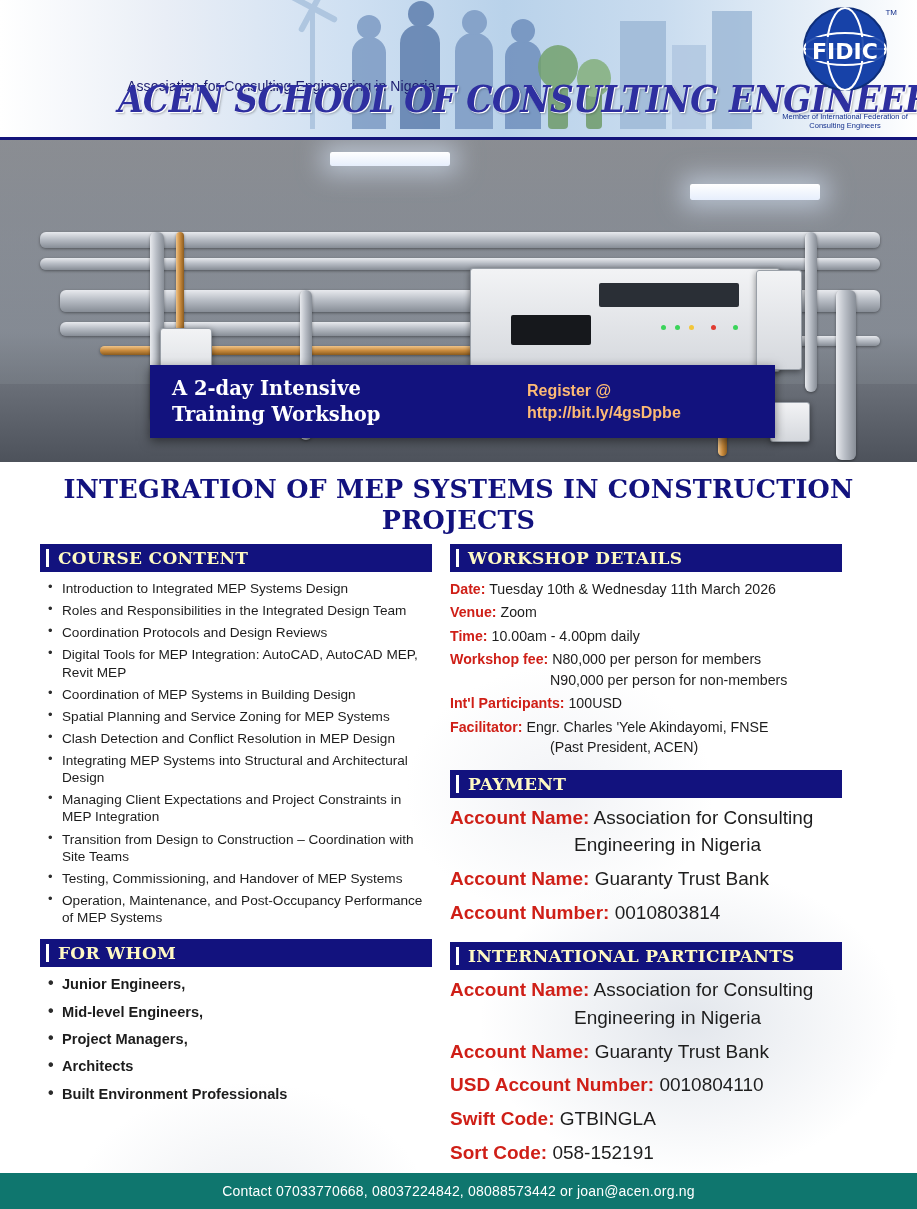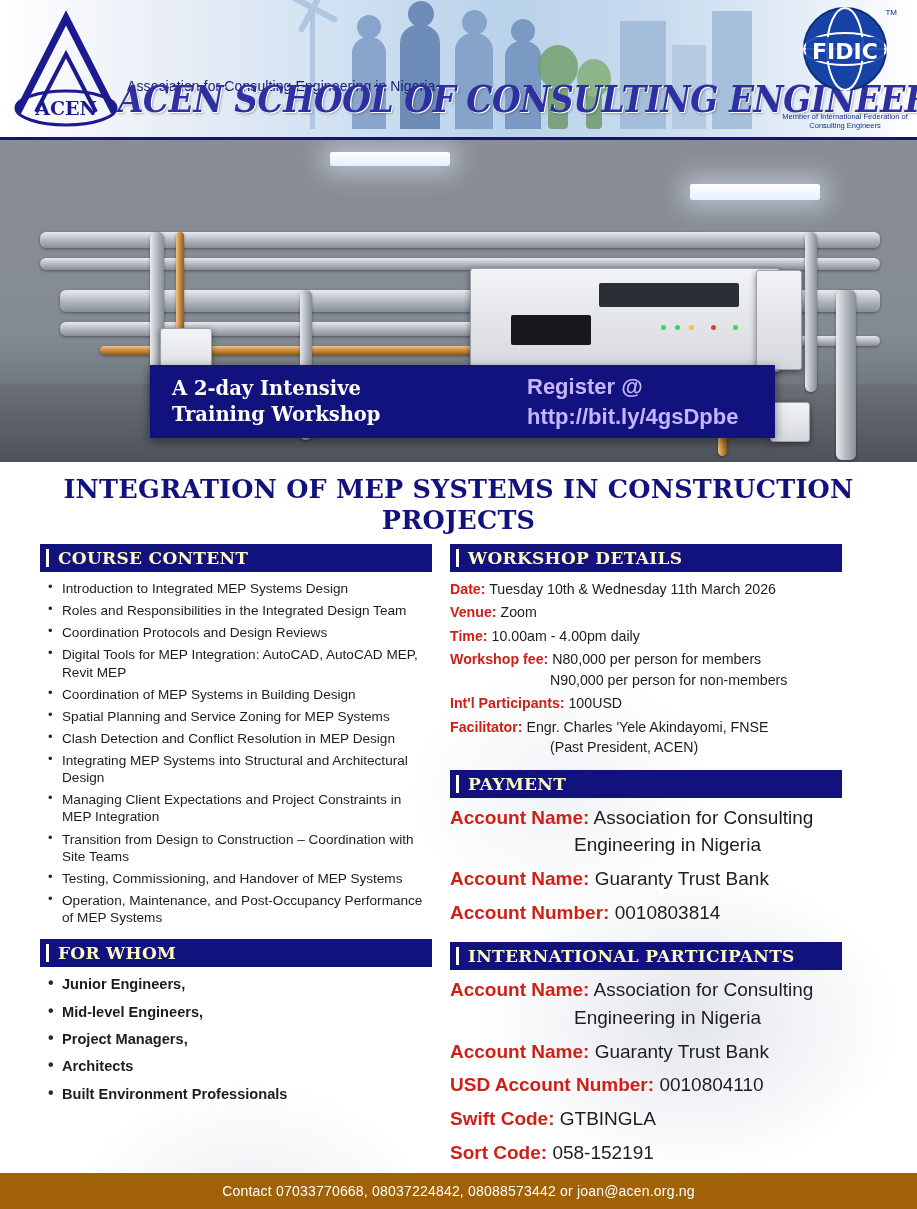--- a/index.html
+++ b/index.html
@@ -170,24 +170,24 @@
   }
   .hero-banner-left {
     color:#ffffff;
     font-family: "DejaVu Serif", serif;
     font-weight: bold;
     font-size: 19.5px;
     line-height: 1.3;
     width: 355px;
   }
   .hero-banner-right {
-    color:#c4b5fd;
+    color:#fdba74;
     font-family: "Liberation Sans", sans-serif;
     font-weight: bold;
-    font-size: 22px;
+    font-size: 16px;
     line-height: 1.35;
   }
 
   
   .main {
     position: relative;
     padding: 0;
     background: #ffffff;
     height: 723px;
     overflow: hidden;
@@ -281,21 +281,21 @@
   .pay-row b { color: #cf1f17; }
   .pay-ind { padding-left: 124px; margin-top: -6px; margin-bottom: 9px; }
 
   .spacer-8 { height: 8px; }
 
   
   .footer {
     position: absolute;
     left: 0; right: 0; bottom: 0;
     height: 36px;
-    background: #a16207;
+    background: #0f766e;
     color: #ffffff;
     font-size: 14px;
     display: flex;
     align-items: center;
     justify-content: center;
     letter-spacing: .2px;
   }
 </style>
 </head>
 <body>
@@ -307,28 +307,20 @@
     <span class="sil p2"></span>
     <span class="sil p3"></span>
     <span class="sil p4"></span>
     <span class="sil tree1"></span>
     <span class="sil tree2"></span>
     <span class="sil bld1"></span>
     <span class="sil bld2"></span>
     <span class="sil bld3"></span>
   </div>
 
-  <div class="acen-logo">
-    <svg width="118" height="122" viewBox="0 0 118 122" xmlns="http://www.w3.org/2000/svg">
-      <polyline points="8,104 56,10 104,104" fill="none" stroke="#1b1b8f" stroke-width="7"></polyline>
-      <polyline points="26,104 56,46 86,104" fill="none" stroke="#1b1b8f" stroke-width="4"></polyline>
-      <ellipse cx="56" cy="100" rx="50" ry="17" fill="none" stroke="#1b1b8f" stroke-width="3"></ellipse>
-      <text x="56" y="107" text-anchor="middle" font-family="DejaVu Serif, serif" font-size="19" font-weight="bold" fill="#1b1b8f">ACEN</text>
-    </svg>
-  </div>
   <div class="acen-name">Association for Consulting Engineering in Nigeria</div>
 
   <div class="header-title">ACEN SCHOOL OF CONSULTING ENGINEERING</div>
 
   <div class="fidic">
     <div class="fidic-globe">
       <svg width="86" height="86" viewBox="0 0 86 86" xmlns="http://www.w3.org/2000/svg">
         <circle cx="43" cy="43" r="41" fill="#1742a8" stroke="#0e2e7a" stroke-width="2"></circle>
         <ellipse cx="43" cy="43" rx="41" ry="16" fill="none" stroke="#ffffff" stroke-width="2"></ellipse>
         <ellipse cx="43" cy="43" rx="18" ry="41" fill="none" stroke="#ffffff" stroke-width="2"></ellipse>

